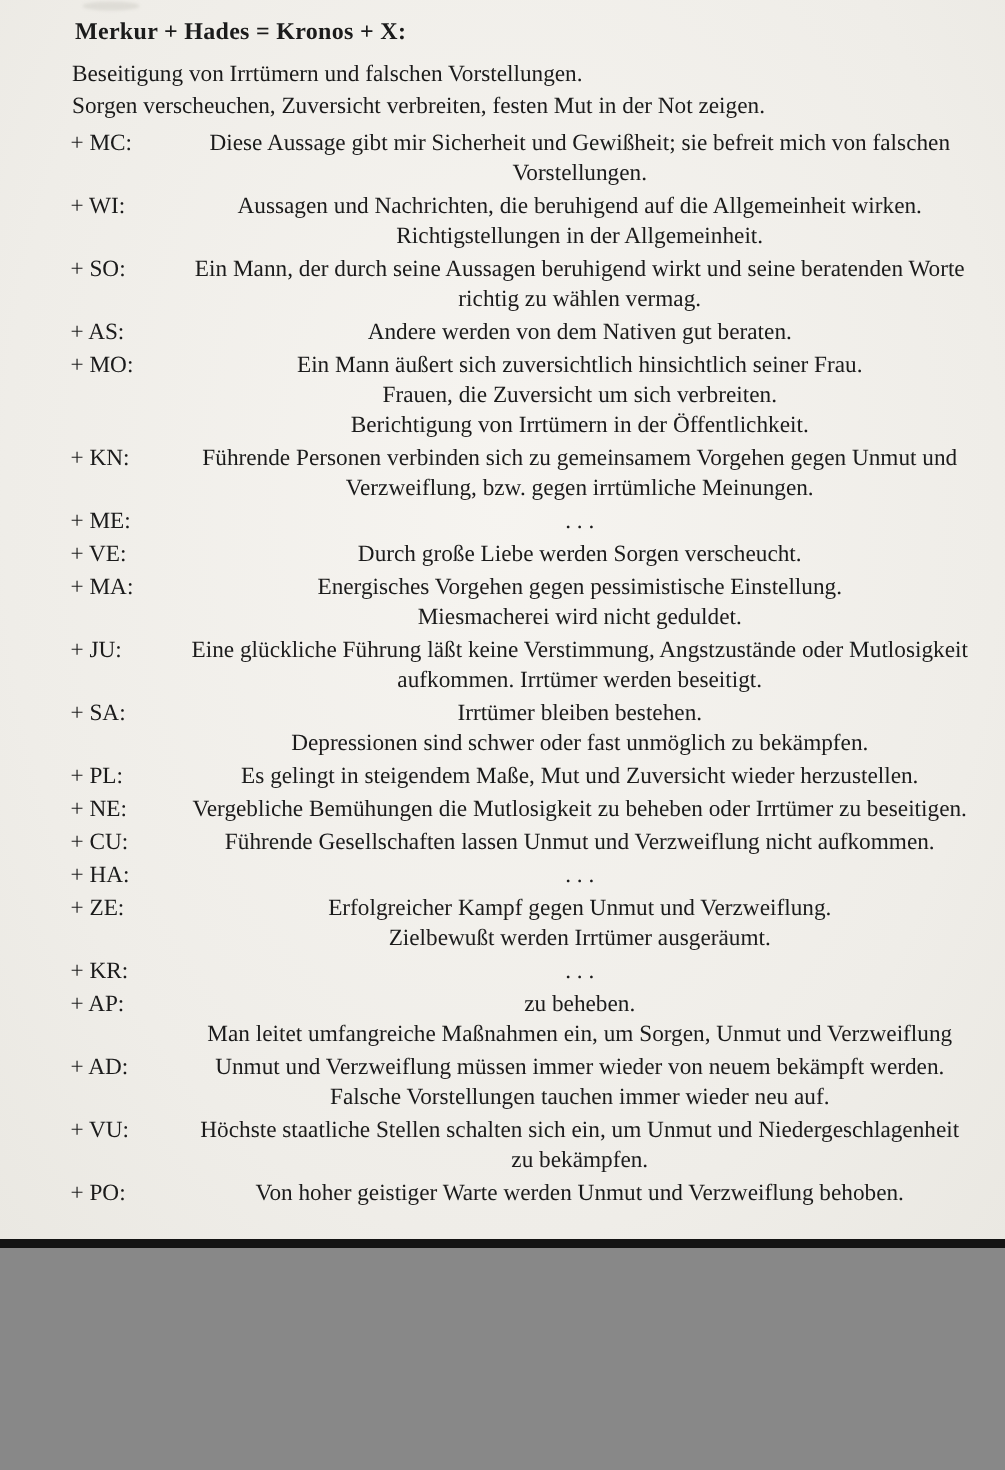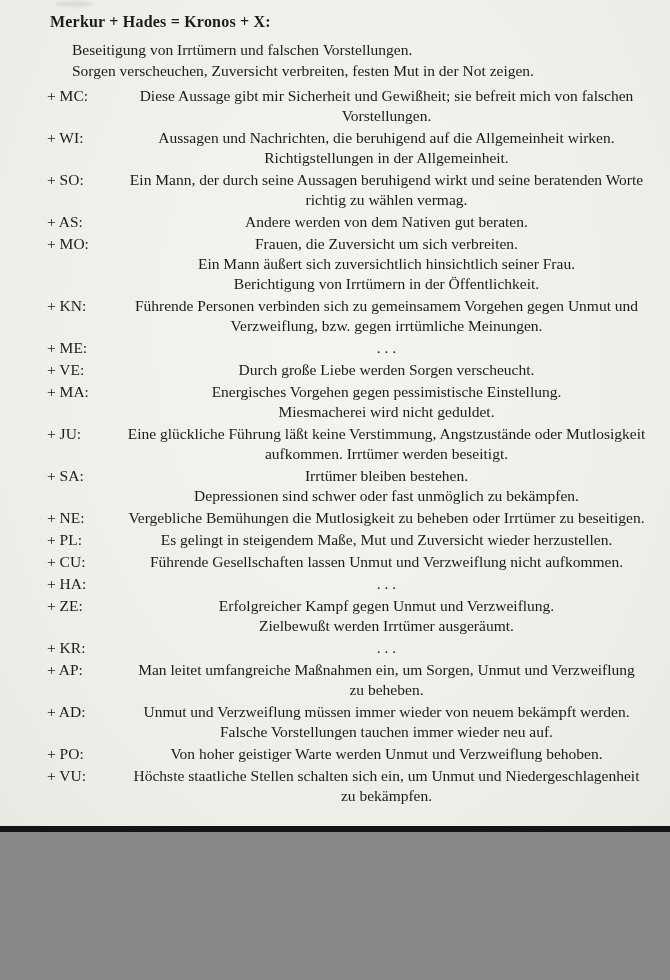--- a/index.html
+++ b/index.html
@@ -21,21 +21,21 @@
     font-weight: bold;
     letter-spacing: 0.2px;
     white-space: nowrap;
   }
   .intro {
     position: absolute;
     left: 48px; top: 39px;
     font-size: 15.5px;
     line-height: 21px;
   }
-  .intro .line { white-space: nowrap; margin-left: 24px; }
+  .intro .line { white-space: nowrap; }
   .entries {
     position: absolute;
     left: 47px; top: 86px; right: 0;
     font-size: 15.5px;
   }
   .entry { display: flex; margin-bottom: 2px; }
   .entry .label {
     flex: 0 0 56px;
     width: 56px;
     line-height: 20px;
@@ -123,22 +123,22 @@
       </div>
       <div class="entry">
         <div class="label">+ AS:</div>
         <div class="text">
           <div class="line">Andere werden von dem Nativen gut beraten.</div>
         </div>
       </div>
       <div class="entry">
         <div class="label">+ MO:</div>
         <div class="text">
+          <div class="line">Ein Mann äußert sich zuversichtlich hinsichtlich seiner Frau.</div>
           <div class="line">Frauen, die Zuversicht um sich verbreiten.</div>
-          <div class="line">Ein Mann äußert sich zuversichtlich hinsichtlich seiner Frau.</div>
           <div class="line">Berichtigung von Irrtümern in der Öffentlichkeit.</div>
         </div>
       </div>
       <div class="entry">
         <div class="label">+ KN:</div>
         <div class="text">
           <div class="line">Führende Personen verbinden sich zu gemeinsamem Vorgehen gegen Unmut und</div>
           <div class="line">Verzweiflung, bzw. gegen irrtümliche Meinungen.</div>
         </div>
       </div>
@@ -169,29 +169,29 @@
         </div>
       </div>
       <div class="entry">
         <div class="label">+ SA:</div>
         <div class="text">
           <div class="line">Irrtümer bleiben bestehen.</div>
           <div class="line">Depressionen sind schwer oder fast unmöglich zu bekämpfen.</div>
         </div>
       </div>
       <div class="entry">
+        <div class="label">+ PL:</div>
+        <div class="text">
+          <div class="line">Es gelingt in steigendem Maße, Mut und Zuversicht wieder herzustellen.</div>
+        </div>
+      </div>
+      <div class="entry">
         <div class="label">+ NE:</div>
         <div class="text">
           <div class="line">Vergebliche Bemühungen die Mutlosigkeit zu beheben oder Irrtümer zu beseitigen.</div>
-        </div>
-      </div>
-      <div class="entry">
-        <div class="label">+ PL:</div>
-        <div class="text">
-          <div class="line">Es gelingt in steigendem Maße, Mut und Zuversicht wieder herzustellen.</div>
         </div>
       </div>
       <div class="entry">
         <div class="label">+ CU:</div>
         <div class="text">
           <div class="line">Führende Gesellschaften lassen Unmut und Verzweiflung nicht aufkommen.</div>
         </div>
       </div>
       <div class="entry">
         <div class="label">+ HA:</div>
@@ -208,42 +208,42 @@
       </div>
       <div class="entry">
         <div class="label">+ KR:</div>
         <div class="text">
           <div class="line">. . .</div>
         </div>
       </div>
       <div class="entry">
         <div class="label">+ AP:</div>
         <div class="text">
+          <div class="line">zu beheben.</div>
           <div class="line">Man leitet umfangreiche Maßnahmen ein, um Sorgen, Unmut und Verzweiflung</div>
-          <div class="line">zu beheben.</div>
         </div>
       </div>
       <div class="entry">
         <div class="label">+ AD:</div>
         <div class="text">
           <div class="line">Unmut und Verzweiflung müssen immer wieder von neuem bekämpft werden.</div>
           <div class="line">Falsche Vorstellungen tauchen immer wieder neu auf.</div>
         </div>
       </div>
       <div class="entry">
-        <div class="label">+ PO:</div>
-        <div class="text">
-          <div class="line">Von hoher geistiger Warte werden Unmut und Verzweiflung behoben.</div>
-        </div>
-      </div>
-      <div class="entry">
         <div class="label">+ VU:</div>
         <div class="text">
           <div class="line">Höchste staatliche Stellen schalten sich ein, um Unmut und Niedergeschlagenheit</div>
           <div class="line">zu bekämpfen.</div>
+        </div>
+      </div>
+      <div class="entry">
+        <div class="label">+ PO:</div>
+        <div class="text">
+          <div class="line">Von hoher geistiger Warte werden Unmut und Verzweiflung behoben.</div>
         </div>
       </div>
     </div>
 
   <div class="footer">Copyright 1972 by Institut für Astrologie – Karsten Kröncke – 2000 Hamburg 74</div>
 
   <div class="page-number">19</div>
 
   <div class="scan-mark-left"></div>
   <div class="scan-mark-right"></div>

